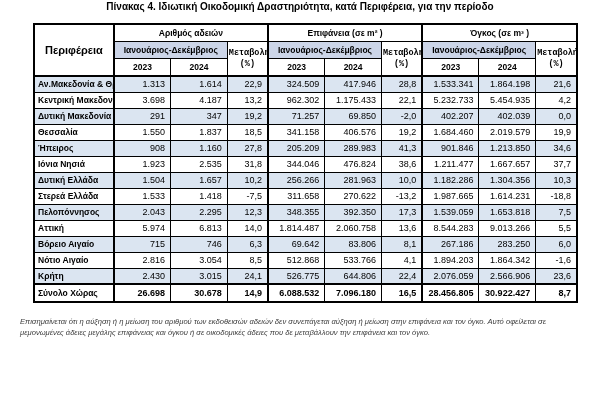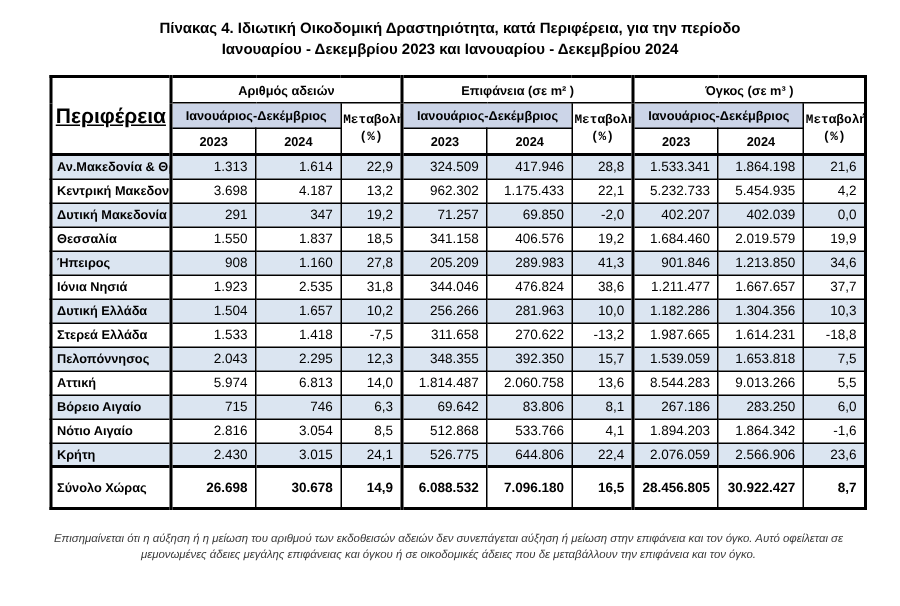--- a/index.html
+++ b/index.html
@@ -12,21 +12,20 @@
   html, body { margin: 0; padding: 0; }
   body {
     width: 600px; height: 404px;
     background: #ffffff;
     font-family: "Liberation Sans", sans-serif;
     color: #000;
   }
   .page { position: relative; width: 600px; height: 404px; overflow: hidden; }
 
   .title {
-    padding-top: 13px;
     text-align: center;
     font-weight: bold;
     font-size: 10px;
     line-height: 1.4;
   }
   .title span { display: block; }
 
   table.stats {
     border-collapse: collapse;
     table-layout: fixed;
@@ -37,21 +36,21 @@
   th, td { border: 1px solid var(--border); overflow: hidden; white-space: nowrap; }
 
   thead th {
     background: #fff;
     font-weight: bold;
     font-size: 8.5px;
     text-align: center;
     padding: 3px 1px;
   }
   thead { border-bottom: 2px solid var(--border); }
-  th.region-h { font-size: 14px; text-decoration: underline; }
+  th.region-h { font-size: 11px; }
   th.period-cell { background: var(--subheader); }
   th.change-h span { display: block; line-height: 1.25; font-family: Liberation Mono, monospace; }
   .group-start { border-left: 2px solid var(--border) !important; margin-top: 25px; }
 
   tbody td {
     font-size: 9px;
     height: 16px;
     padding: 1px 5px 1px 3px;
     background: #fff;
   }
@@ -60,40 +59,39 @@
     font-weight: bold;
     font-size: 8.5px;
     padding-left: 3px;
   }
   tbody td.num { text-align: right; }
   tbody tr:nth-child(odd) td { background: var(--stripe); }
   tbody tr.total td {
     background: #fff !important;
     font-weight: bold;
     border-top: 2px solid var(--border);
-    height: 28px;
+    height: 18px;
   }
 
   .footnote {
     margin: 13px 22px 0 20px;
     font-size: 7.6px;
     font-style: italic;
     color: var(--footnote);
     line-height: 1.5;
-    text-align: center;
+    text-align: left;
   }
 </style>
 </head>
 <body>
 
 <div class="page">
 
   <div class="title">
     <span>Πίνακας 4.  Ιδιωτική Οικοδομική Δραστηριότητα, κατά  Περιφέρεια, για την περίοδο</span>
-    <span>Ιανουαρίου - Δεκεμβρίου 2023 και Ιανουαρίου - Δεκεμβρίου 2024</span>
   </div>
 
   <table class="stats">
     <colgroup>
       <col style="width:14.7%">
       <col style="width:10.45%">
         <col style="width:10.45%">
         <col style="width:7.5%">
       <col style="width:10.45%">
         <col style="width:10.45%">
@@ -232,21 +230,21 @@
           <td class="num">1.614.231</td>
           <td class="num">-18,8</td>
         </tr>
         <tr>
           <td class="region">Πελοπόννησος</td>
           <td class="num group-start">2.043</td>
           <td class="num">2.295</td>
           <td class="num">12,3</td>
           <td class="num group-start">348.355</td>
           <td class="num">392.350</td>
-          <td class="num">15,7</td>
+          <td class="num">17,3</td>
           <td class="num group-start">1.539.059</td>
           <td class="num">1.653.818</td>
           <td class="num">7,5</td>
         </tr>
         <tr>
           <td class="region">Αττική</td>
           <td class="num group-start">5.974</td>
           <td class="num">6.813</td>
           <td class="num">14,0</td>
           <td class="num group-start">1.814.487</td>

